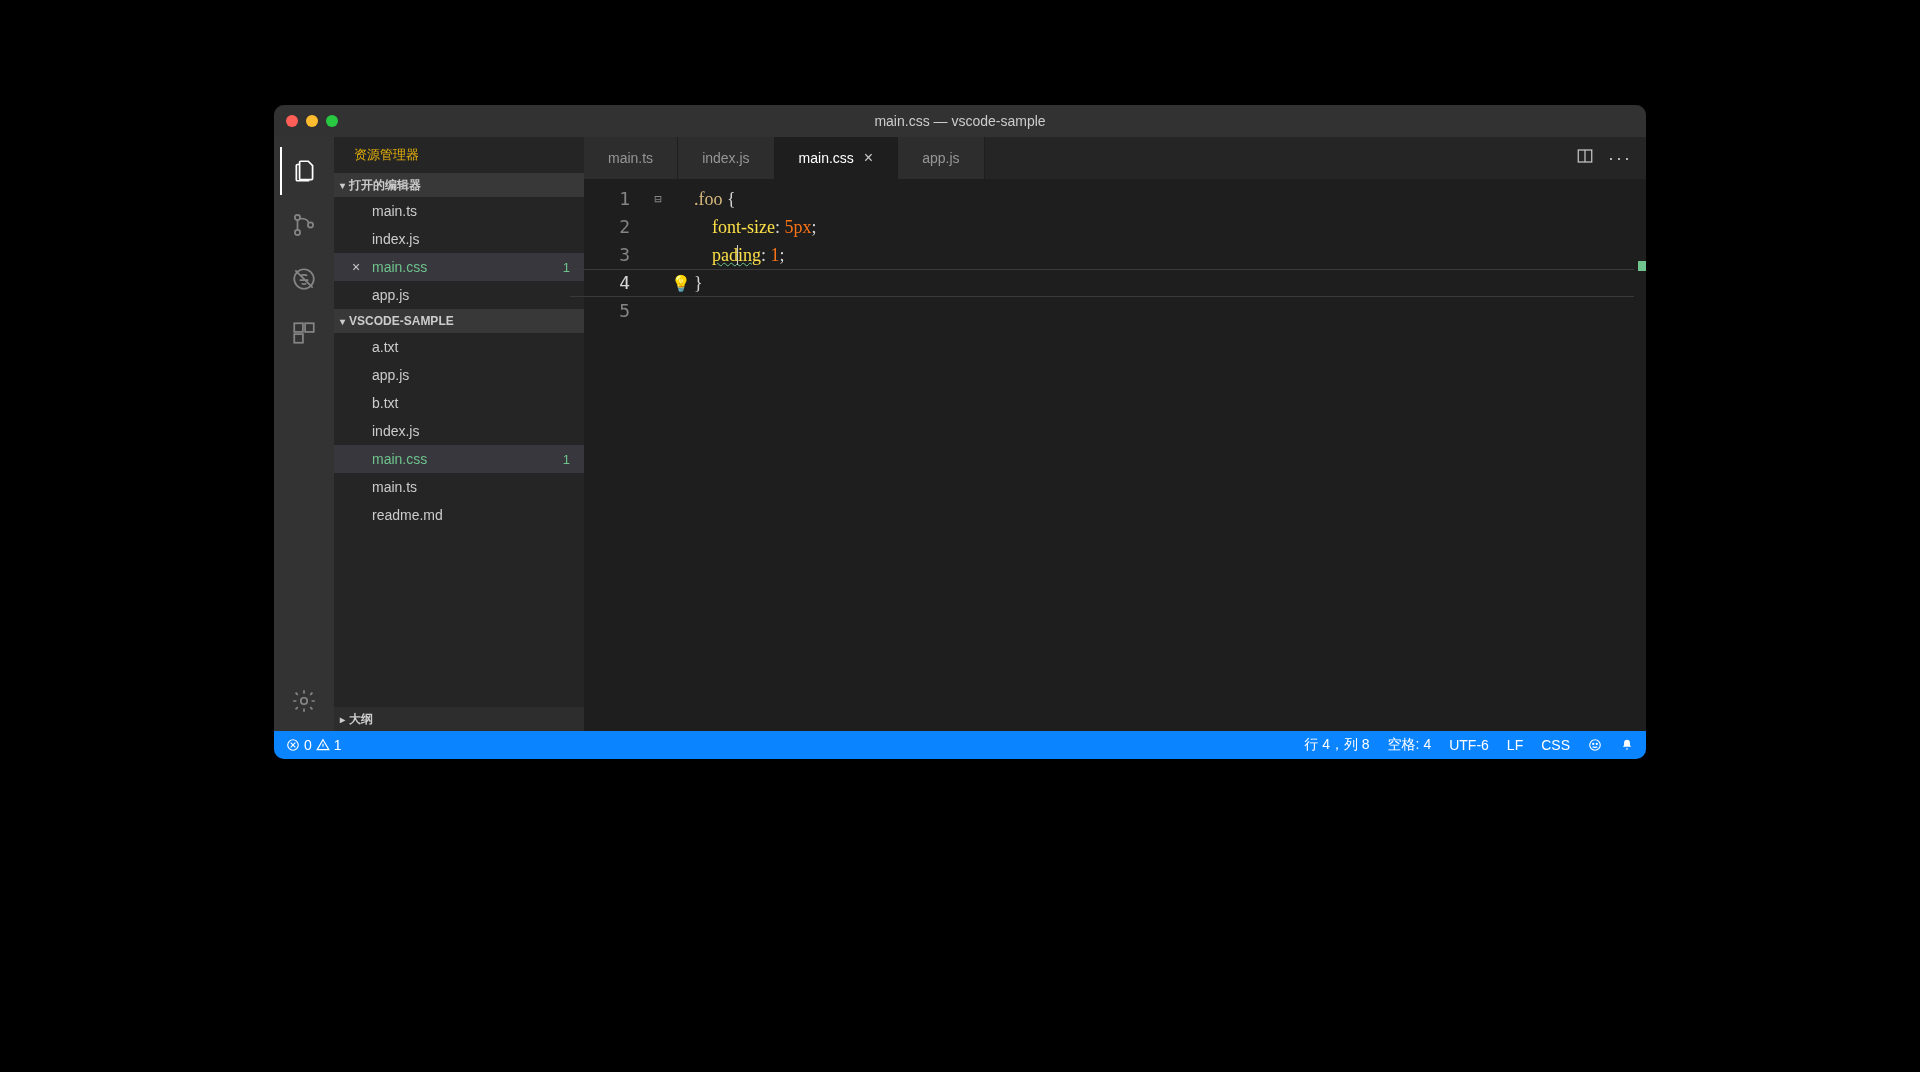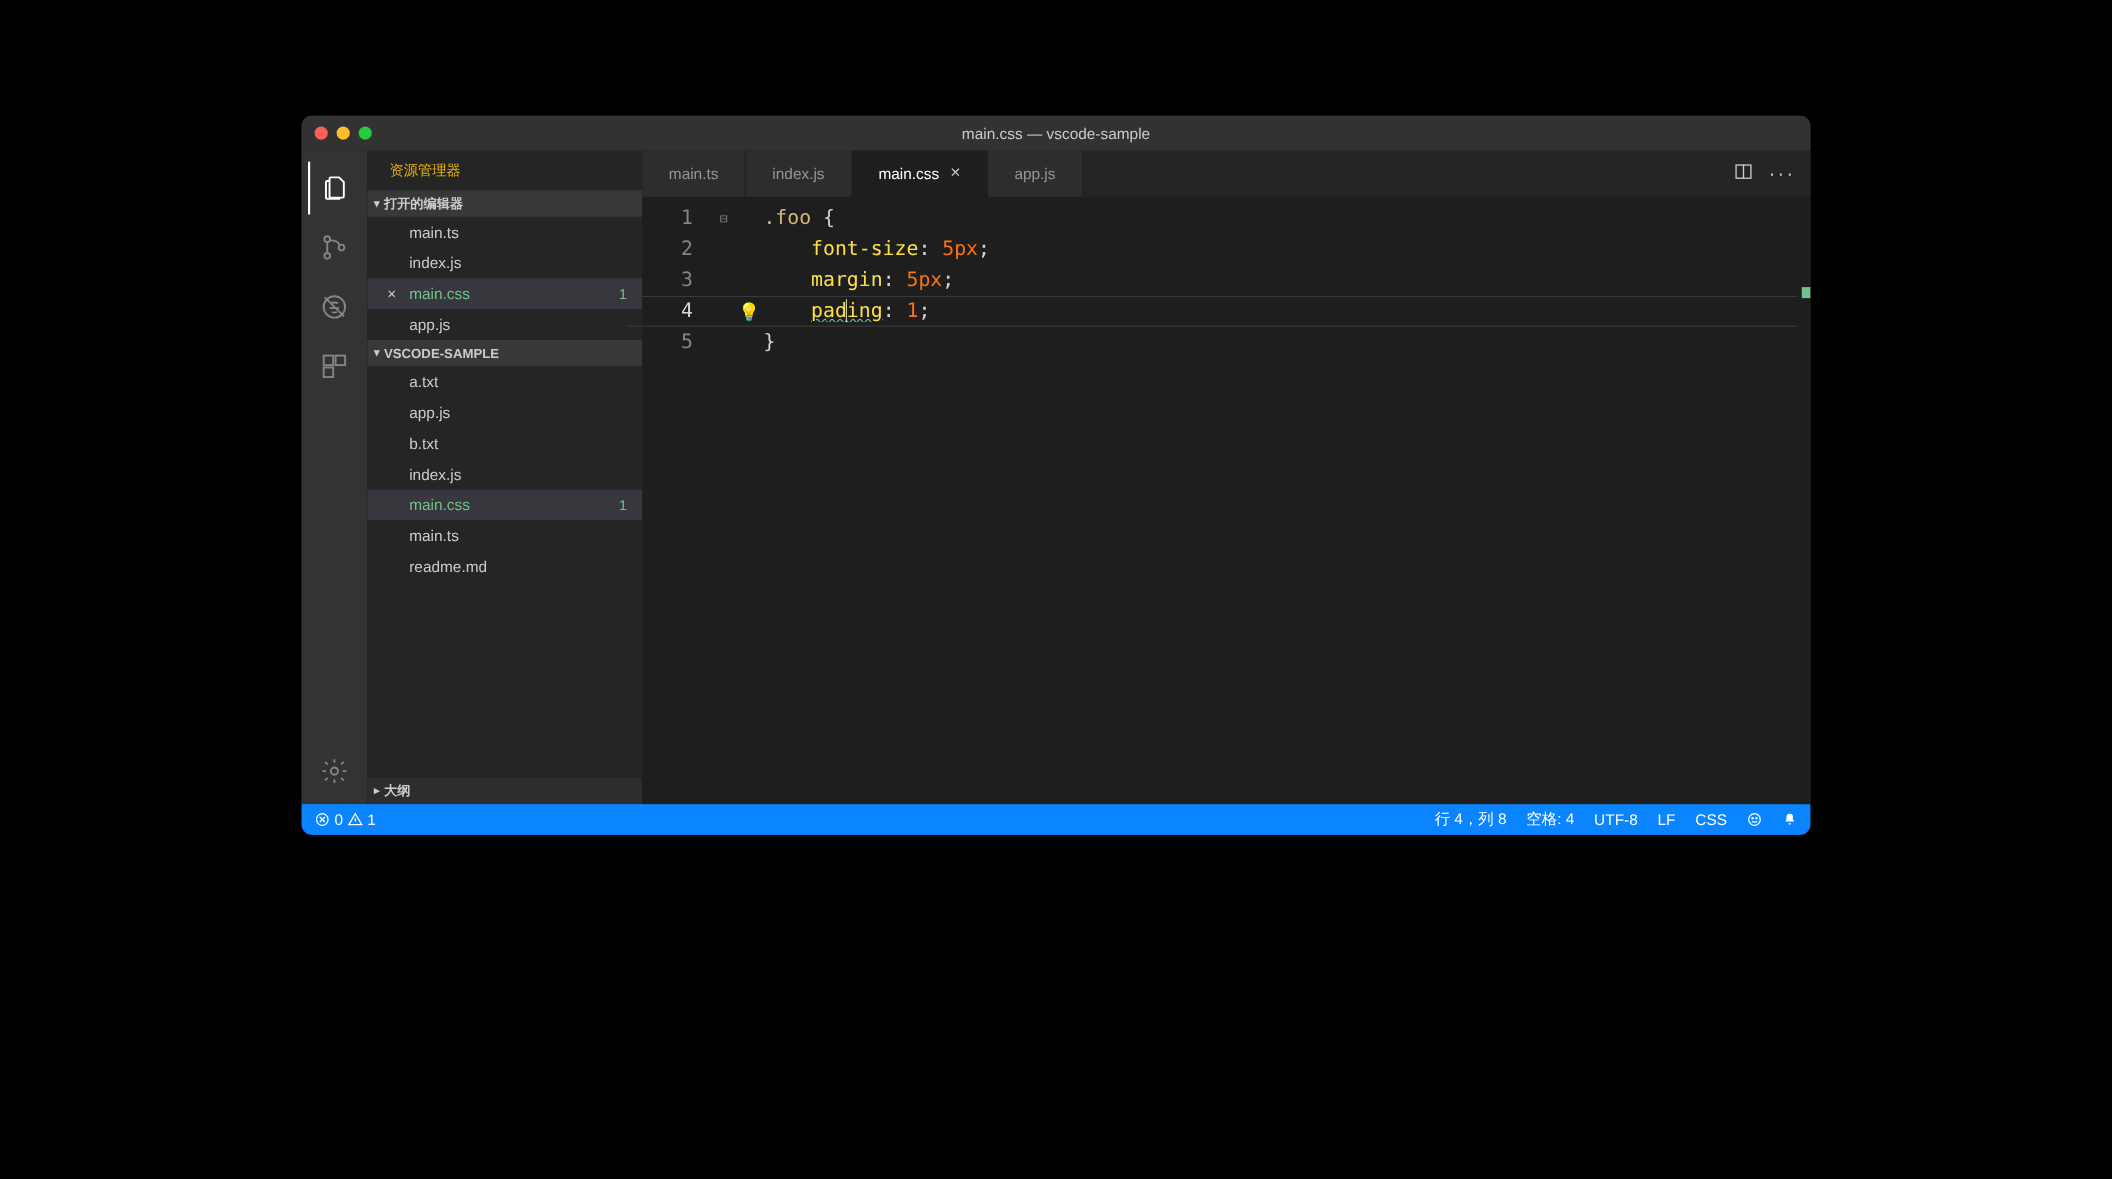--- a/index.html
+++ b/index.html
@@ -131,20 +131,21 @@
   .glyph-col {
     width: 26px; padding-top: 6px;
   }
   .glyph-col .glyph {
     height: 28px; display: flex; align-items: center; justify-content: center;
   }
   .bulb { color: #ffcc00; font-size: 16px; }
   .code {
     flex: 1; padding-top: 6px; color: #d4d4d4;
     position: relative;
+    font-family: Liberation Serif, serif;
   }
   .code .code-line { height: 28px; line-height: 28px; white-space: pre; }
   .code .current-line-bg {
     position: absolute; left: -124px; right: 0; height: 28px;
     border-top: 1px solid #3a3a3a; border-bottom: 1px solid #3a3a3a;
     pointer-events: none;
   }
   .tk-sel   { color: #d7ba7d; }
   .tk-prop  { color: #fde047; }
   .tk-punc  { color: #d4d4d4; }
@@ -329,21 +330,20 @@
           <div class="glyph"></div>
           <div class="glyph">
               <span class="bulb">💡</span>
             </div>
           <div class="glyph"></div>
         </div>
         <div class="code">
           <div class="current-line-bg" style="top:90px;"></div>
           <div class="code-line"><span class="tk-sel">.foo</span><span class="tk-punc"> {</span></div>
           <div class="code-line">    <span class="tk-prop">font-size</span><span class="tk-punc">:</span><span class="tk-num"> 5px</span><span class="tk-punc">;</span></div>
-          <div class="code-line">    <span class="tk-prop">margin</span><span class="tk-punc">:</span><span class="tk-num"> 5px</span><span class="tk-punc">;</span></div>
           <div class="code-line">    <span class="tk-prop tk-warn">pad</span><span class="cursor"></span><span class="tk-prop tk-warn">ing</span><span class="tk-punc">:</span><span class="tk-num"> 1</span><span class="tk-punc">;</span></div>
           <div class="code-line"><span class="tk-punc">}</span></div>
         </div>
         <div class="minimap-bar">
           <div class="marker"></div>
         </div>
       </div>
     </div>
   </div>
 
@@ -364,21 +364,21 @@
       </span>
     </div>
     <div class="right">
       <span class="status-item">
           <span>行 4，列 8</span>
         </span>
       <span class="status-item">
           <span>空格: 4</span>
         </span>
       <span class="status-item">
-          <span>UTF-8</span>
+          <span>UTF-6</span>
         </span>
       <span class="status-item">
           <span>LF</span>
         </span>
       <span class="status-item">
           <span>CSS</span>
         </span>
       <span class="status-item">
         <svg viewBox="0 0 24 24" fill="none" stroke="currentColor" stroke-width="2">
             <circle cx="12" cy="12" r="9"></circle>

